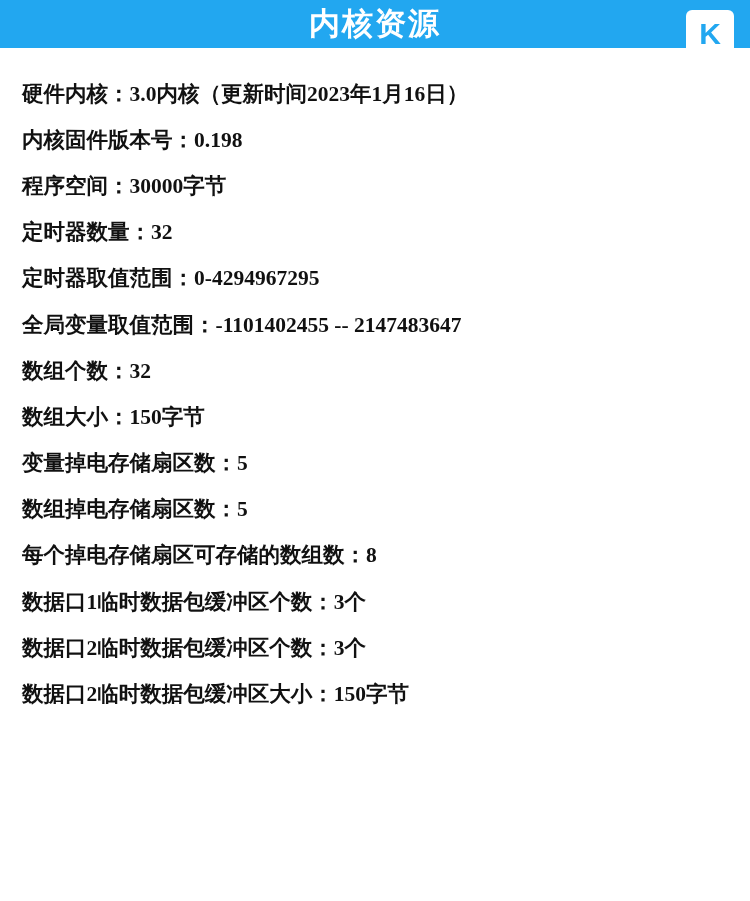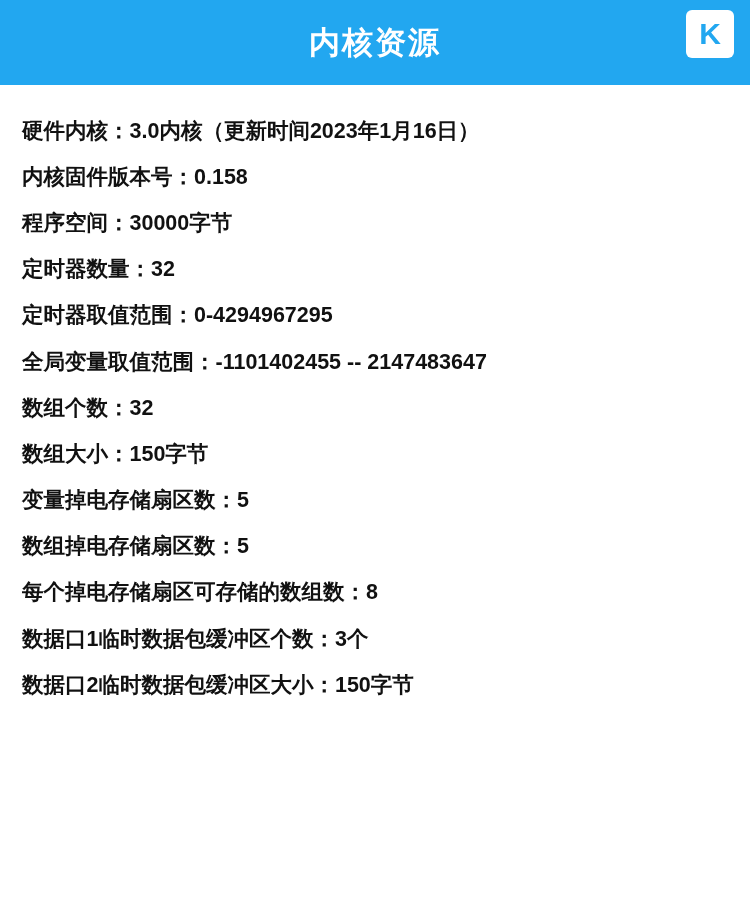--- a/index.html
+++ b/index.html
@@ -14,21 +14,21 @@
     overflow: hidden;
   }
   .page {
     position: relative;
     width: 750px;
     height: 901px;
     box-sizing: border-box;
   }
   .header {
     position: relative;
-    height: 85px;
+    height: 48px;
     background: #22a7f0;
     display: flex;
     align-items: center;
     justify-content: center;
     text-align: center;
   }
   .header-title {
     color: #ffffff;
     font-size: 31px;
     font-weight: bold;
@@ -60,42 +60,42 @@
   .spec-row {
     padding: 0 0 0 22px;
     height: 46.2px;
     display: flex;
     align-items: center;
   }
   .spec-text {
     font-size: 21.5px;
     color: #111111;
     font-weight: bold;
-    font-family: Liberation Sans, sans-serif;
+    font-family: Liberation Serif, serif;
     white-space: nowrap;
   }
 </style>
 </head>
 <body>
 
 <div class="page">
 
   <div class="header">
     <div class="header-title">内核资源</div>
     <div class="logo-box">
       <span class="logo-glyph">K</span>
     </div>
   </div>
 
   <div class="content">
     <div class="spec-row">
         <span class="spec-text">硬件内核：3.0内核（更新时间2023年1月16日）</span>
       </div>
     <div class="spec-row">
-        <span class="spec-text">内核固件版本号：0.158</span>
+        <span class="spec-text">内核固件版本号：0.198</span>
       </div>
     <div class="spec-row">
         <span class="spec-text">程序空间：30000字节</span>
       </div>
     <div class="spec-row">
         <span class="spec-text">定时器数量：32</span>
       </div>
     <div class="spec-row">
         <span class="spec-text">定时器取值范围：0-4294967295</span>
       </div>
@@ -114,17 +114,20 @@
     <div class="spec-row">
         <span class="spec-text">数组掉电存储扇区数：5</span>
       </div>
     <div class="spec-row">
         <span class="spec-text">每个掉电存储扇区可存储的数组数：8</span>
       </div>
     <div class="spec-row">
         <span class="spec-text">数据口1临时数据包缓冲区个数：3个</span>
       </div>
     <div class="spec-row">
+        <span class="spec-text">数据口2临时数据包缓冲区个数：3个</span>
+      </div>
+    <div class="spec-row">
         <span class="spec-text">数据口2临时数据包缓冲区大小：150字节</span>
       </div>
   </div>
 
 </div>
 
 </body></html>

